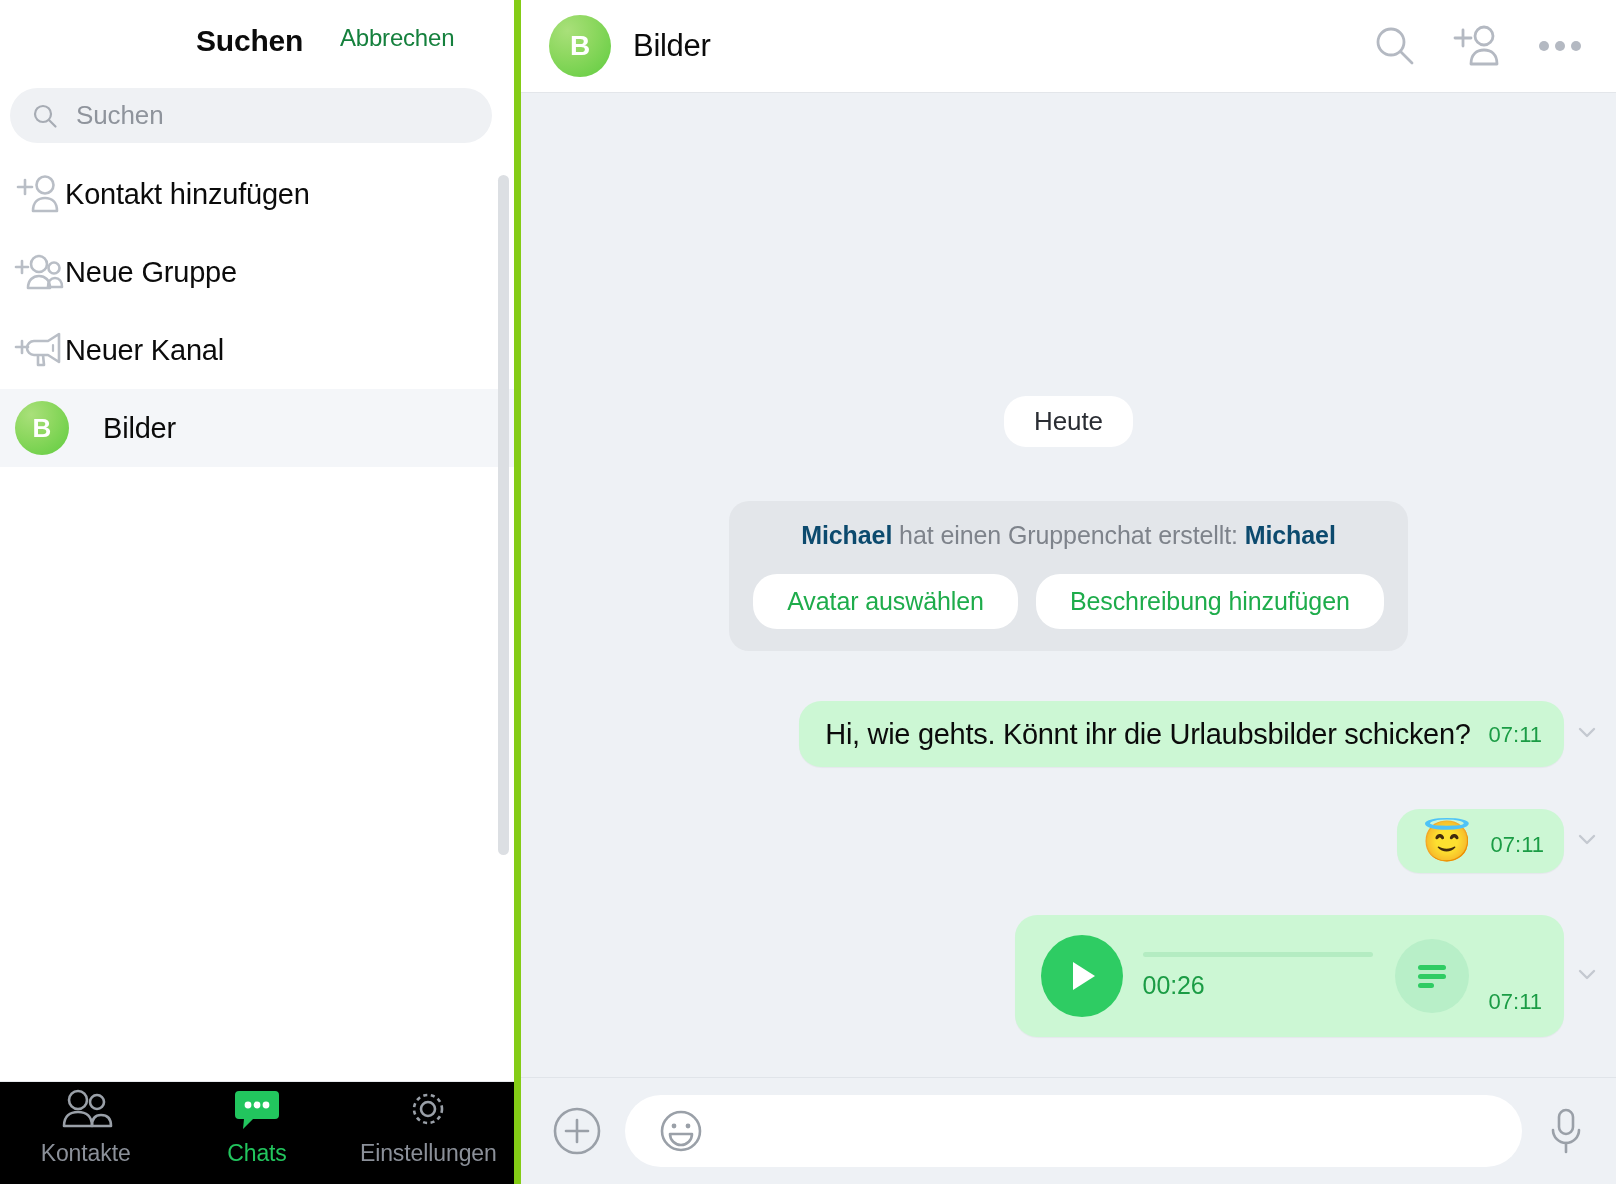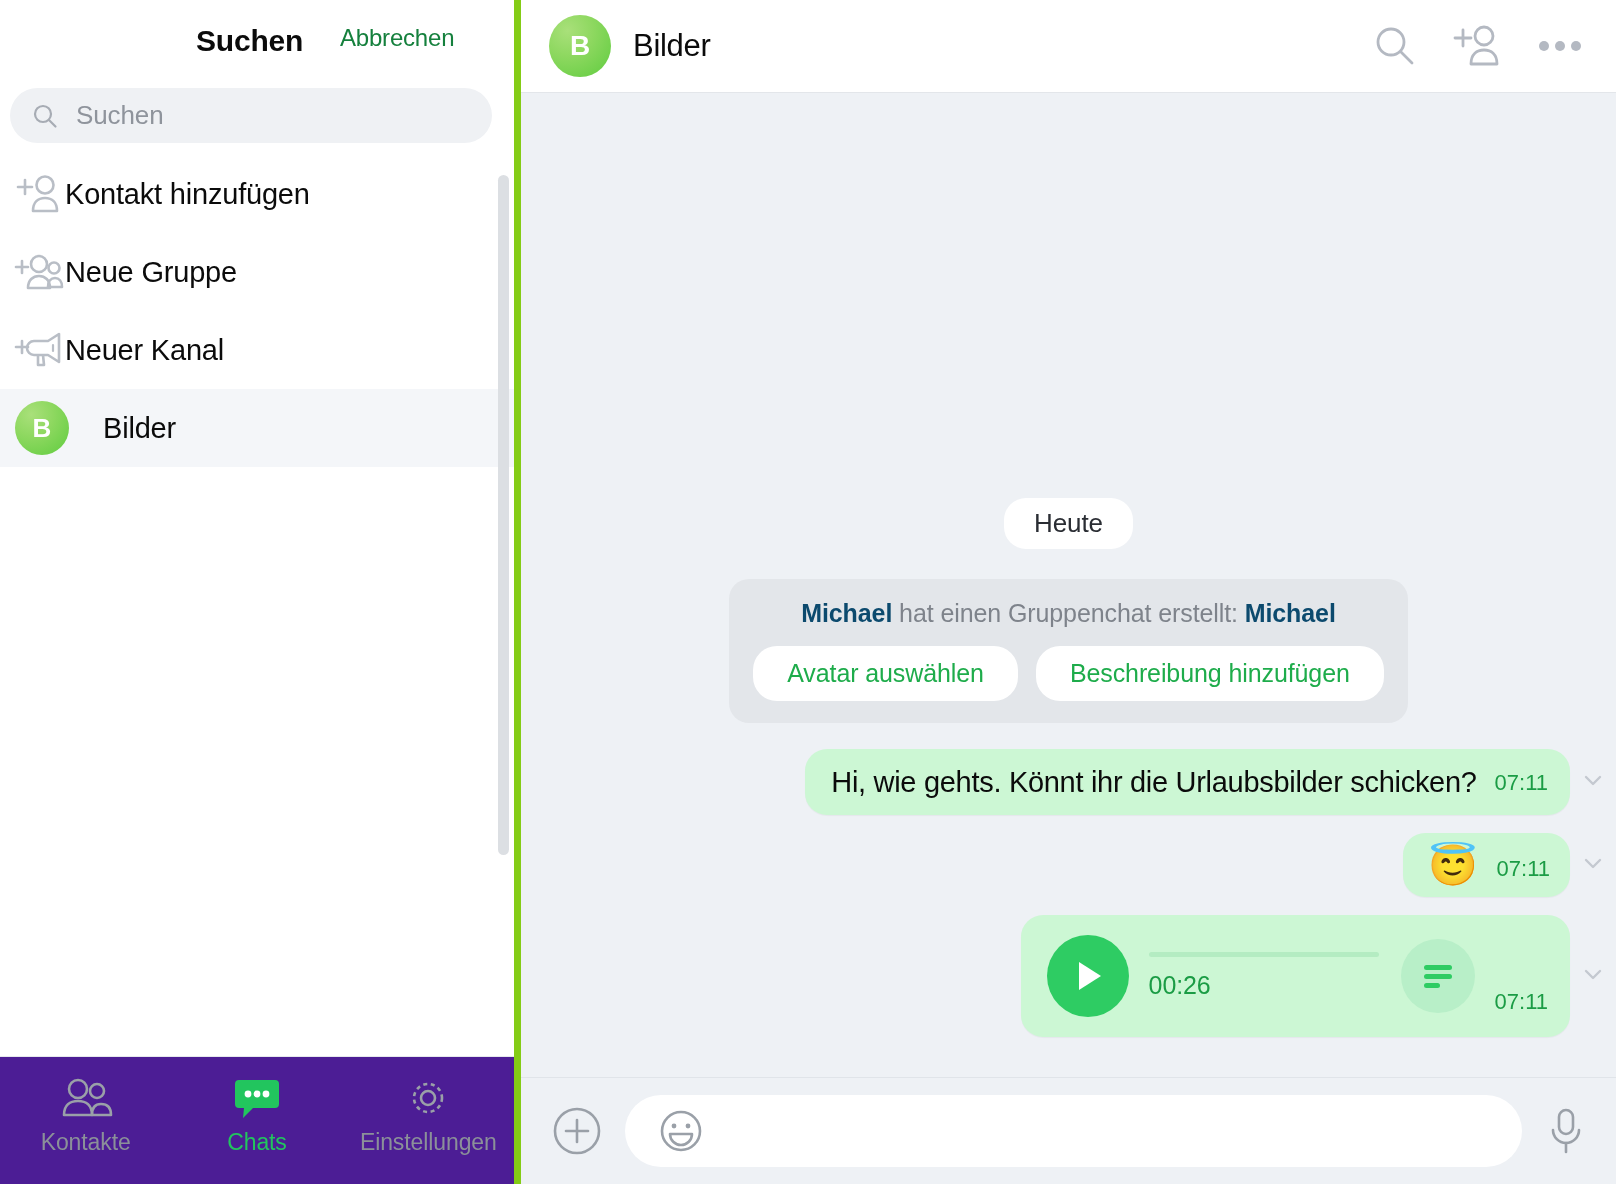--- a/index.html
+++ b/index.html
@@ -68,23 +68,23 @@
   .sb-row.selected .sb-row-label { margin-left: 34px; }
 
   .sb-scrollbar {
     position: absolute; right: 5px; top: 20px;
     width: 11px; height: 680px; border-radius: 6px;
     background: #dcdfe3; cursor: pointer;
   }
 
   
   .tabbar {
-    height: 128px; border-top: 1px solid #e6e9ed;
+    height: 103px; border-top: 1px solid #e6e9ed;
     display: flex; align-items: flex-start; justify-content: space-around;
-    padding-top: 18px; flex: none; background: #4c1d95;
+    padding-top: 4px; flex: none; background: #000000;
   }
   .tab {
     width: 150px; display: flex; flex-direction: column;
     align-items: center; cursor: pointer;
   }
   .tab-icon { height: 46px; display: flex; align-items: center; }
   .tab-label {
     font-size: 23px; color: #8b9099; margin-top: 8px;
     letter-spacing: -0.1px;
   }
@@ -112,49 +112,50 @@
     letter-spacing: -0.2px;
   }
   .ch-icons { display: flex; align-items: center; gap: 36px; }
   .ch-icon-btn { cursor: pointer; display: flex; align-items: center; }
 
   .chat-body {
     flex: 1 1 auto; background: #eef1f5;
     position: relative; overflow: hidden;
     display: flex; flex-direction: column; justify-content: flex-end;
     padding-bottom: 22px;
+    gap: 24px;
   }
 
   .date-chip-row { display: flex; justify-content: center; margin-bottom: 30px; }
   .date-chip {
     background: #ffffff; border-radius: 22px;
     padding: 10px 30px; font-size: 26px; color: #2a2d33;
     letter-spacing: -0.1px;
   }
 
   .sys-row { display: flex; justify-content: center; margin-bottom: 26px; }
   .sys-card {
     background: #e3e6ea; border-radius: 20px;
     padding: 20px 24px 22px; text-align: center;
     max-width: 740px;
   }
   .sys-text {
     font-size: 25px; color: #7e838b; letter-spacing: -0.1px;
   }
   .sys-text b { color: #0c4a6e; font-weight: bold; }
-  .sys-btns { display: flex; gap: 18px; margin-top: 18px; justify-content: center; }
+  .sys-btns { display: flex; gap: 18px; margin-top: 24px; justify-content: center; }
   .sys-btn {
     background: #ffffff; border-radius: 24px;
     padding: 13px 34px; font-size: 25px; color: #1eac4b;
     cursor: pointer; letter-spacing: -0.1px; white-space: nowrap;
   }
 
   .msg-row {
     display: flex; justify-content: flex-end; align-items: center;
-    padding-right: 10px; margin-bottom: 18px;
+    padding-right: 16px; margin-bottom: 18px;
   }
   .bubble {
     background: #ccf7d4; border-radius: 22px;
     display: flex; align-items: flex-end;
     padding: 16px 22px 16px 26px; max-width: 800px;
     box-shadow: 0 1px 1px rgba(0,0,0,0.04);
   }
   .bubble-text {
     font-size: 29px; color: #0b0b0b; letter-spacing: -0.3px; line-height: 1.18;
   }

